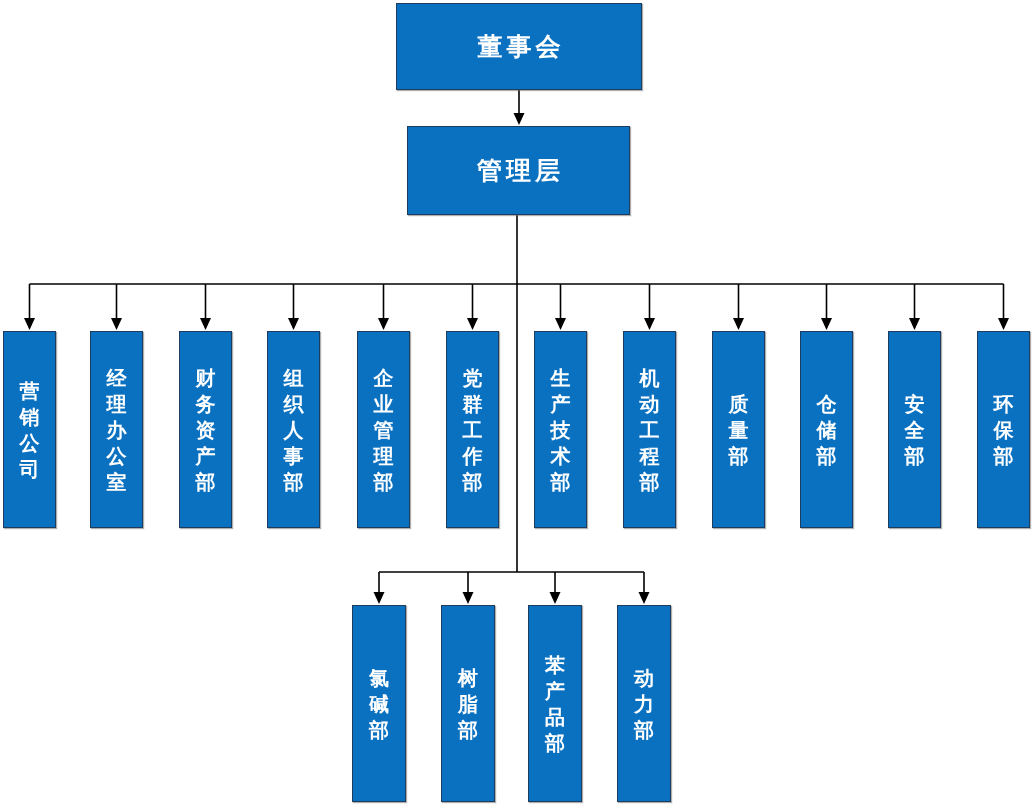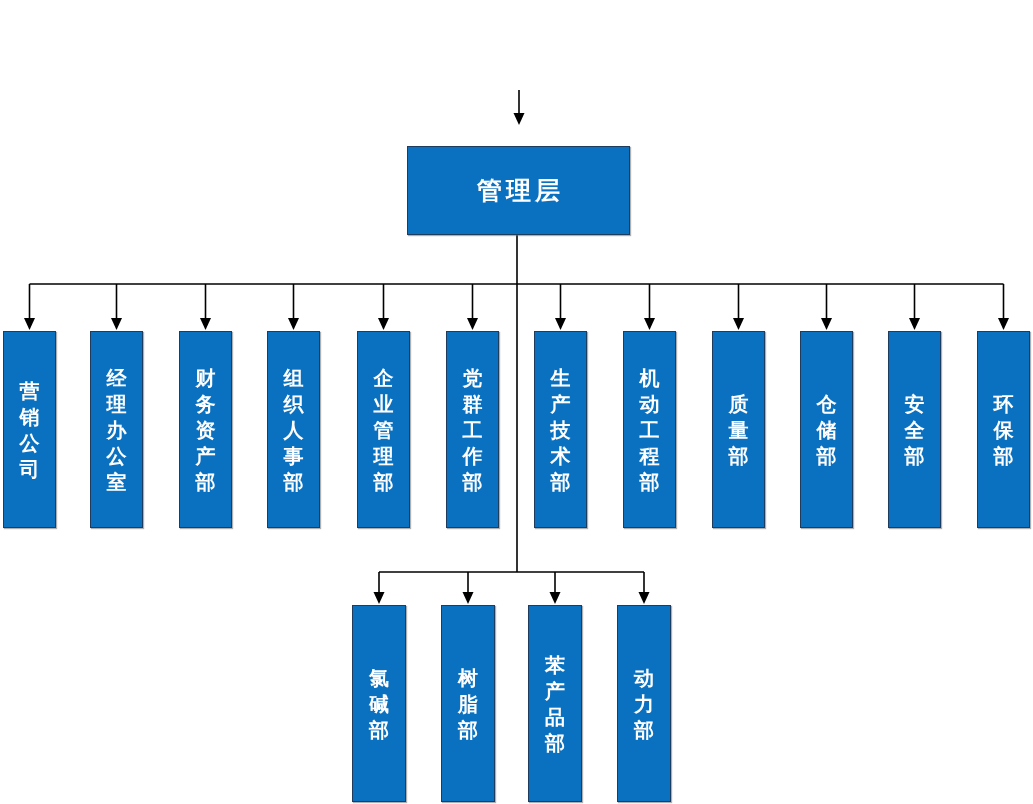--- a/index.html
+++ b/index.html
@@ -22,21 +22,21 @@
   .box {
     position: absolute;
     background: var(--box-fill, #0a71c1);
     border: 1.5px solid #1d3c5e;
     box-shadow: 1px 1px 1px rgba(110,110,110,0.55);
     display: flex; align-items: center; justify-content: center;
     z-index: 2;
     color: var(--box-text, #ffffff);
   }
   .lvl1 { left: 396px; top: 3px;   width: 246px; height: 87px; }
-  .lvl2 { left: 407px; top: 126px; width: 223px; height: 89px; margin-top: 20px; }
+  .lvl2 { left: 407px; top: 126px; width: 223px; height: 89px; }
   .h-box .label {
     font-size: 25px; font-weight: bold; letter-spacing: 4px;
     text-indent: 4px; white-space: nowrap;
   }
   .v-box .label {
     font-size: 20px; font-weight: bold;
     white-space: pre-line; line-height: 26px; text-align: center;
   }
 </style>
 </head>
@@ -76,20 +76,23 @@
       <line x1="379" y1="572" x2="379" y2="595" stroke="#000000" stroke-width="1.6"></line>
       <polygon points="373.5,592 384.5,592 379,604" fill="#000000"></polygon>
       <line x1="468" y1="572" x2="468" y2="595" stroke="#000000" stroke-width="1.6"></line>
       <polygon points="462.5,592 473.5,592 468,604" fill="#000000"></polygon>
       <line x1="555" y1="572" x2="555" y2="595" stroke="#000000" stroke-width="1.6"></line>
       <polygon points="549.5,592 560.5,592 555,604" fill="#000000"></polygon>
       <line x1="644" y1="572" x2="644" y2="595" stroke="#000000" stroke-width="1.6"></line>
       <polygon points="638.5,592 649.5,592 644,604" fill="#000000"></polygon>
     </svg>
 
+  <div class="box h-box lvl1">
+    <span class="label">董事会</span>
+  </div>
 
   <div class="box h-box lvl2">
     <span class="label">管理层</span>
   </div>
 <div class="box v-box" style="left: 3px; top: 331px; width: 53px; height: 197px;">
       <span class="label">营
 销
 公
 司</span>
     </div>

